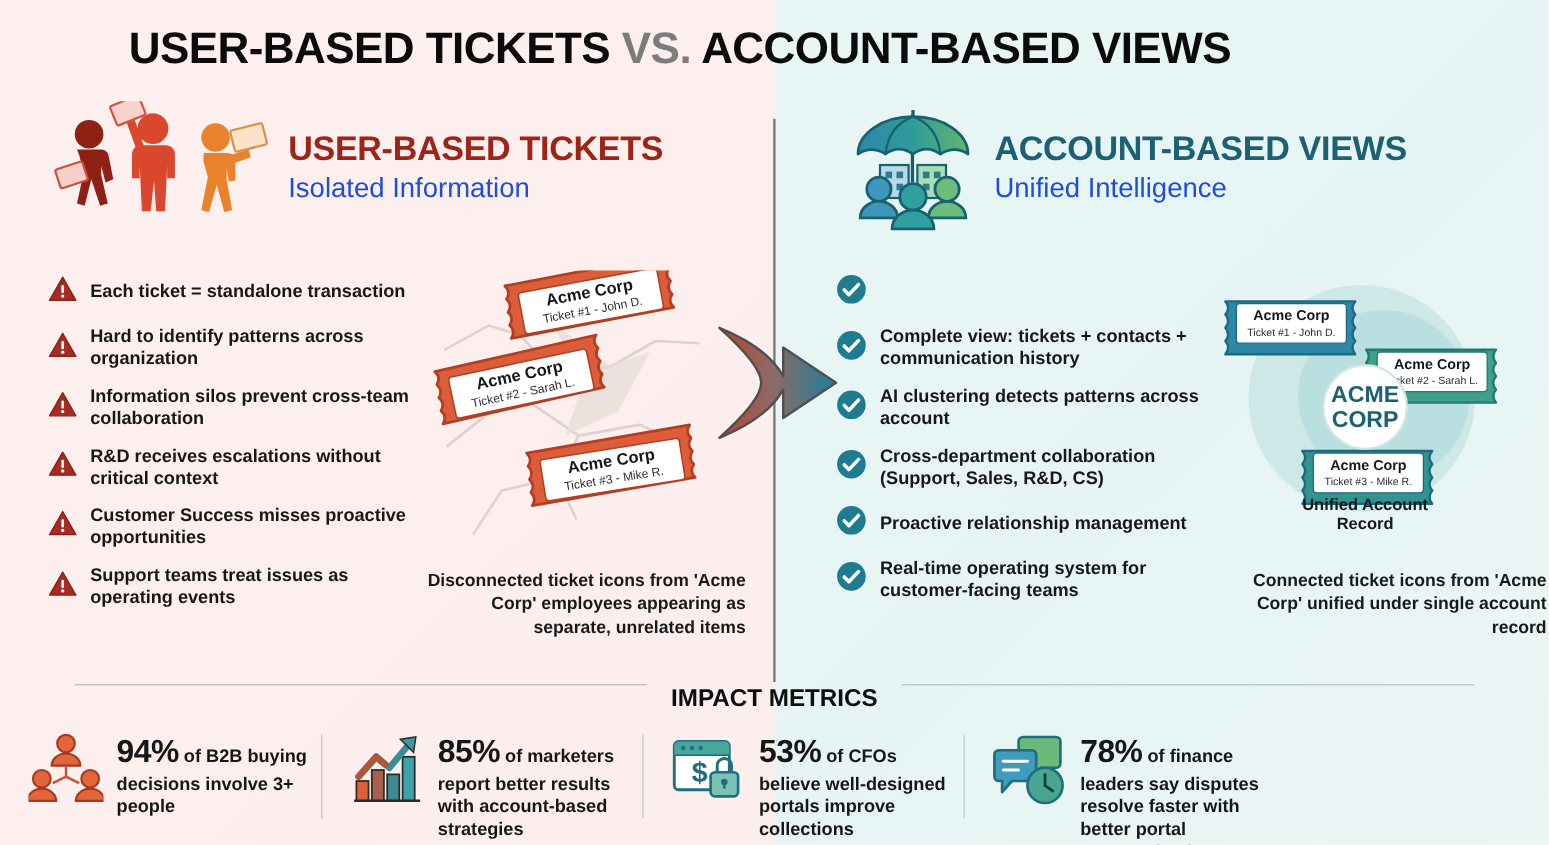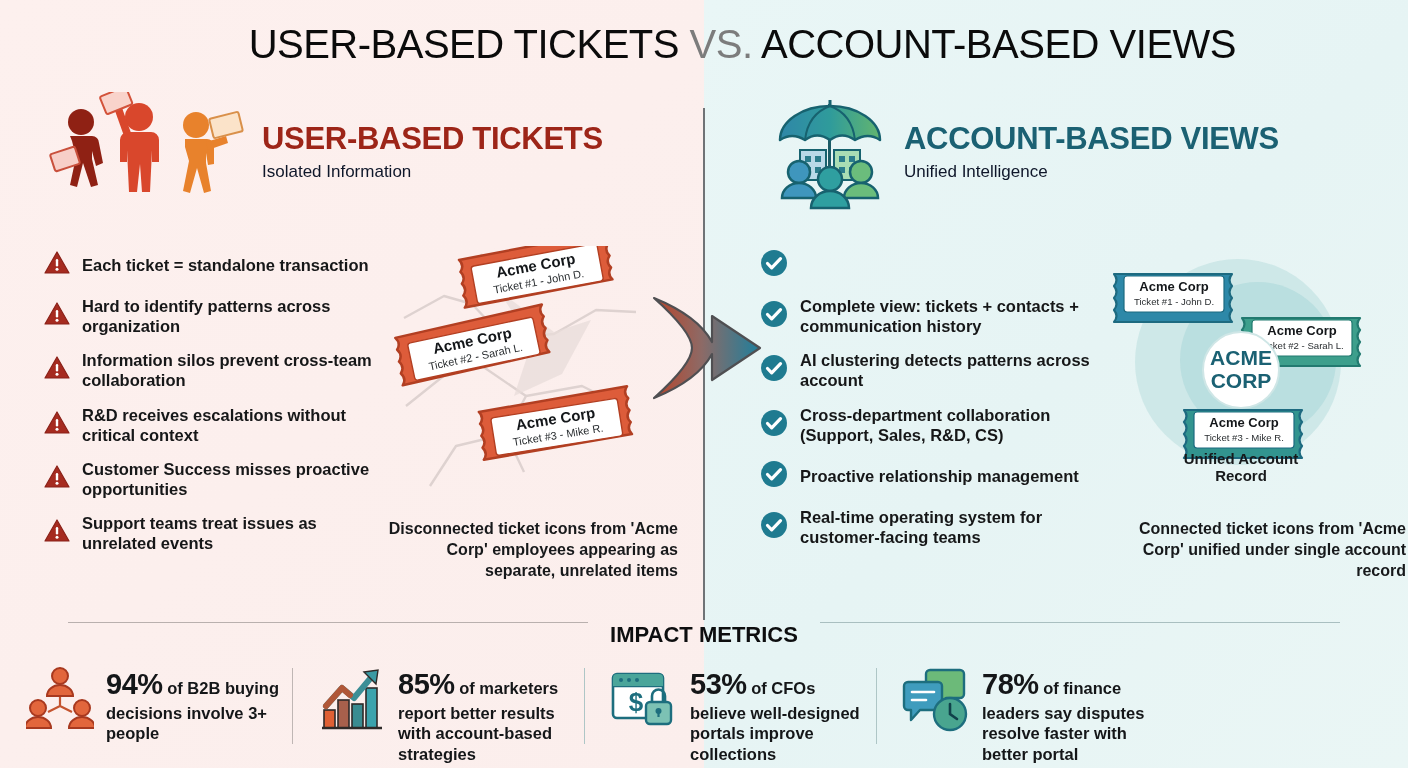--- a/index.html
+++ b/index.html
@@ -23,35 +23,35 @@
     background: linear-gradient(135deg,#e9f6f6 0%,#e6f4f4 50%,#eaf6f5 100%);
   }
   .vdivider {
     position: absolute; left: 703px; top: 108px; width: 2px; height: 512px;
     background: #6f7376;
   }
 
   
   .title {
     position: absolute; top: 22px; left: 0; width: 1236px;
-    text-align: right;
-    font-size: 40px; font-weight: 400; letter-spacing: -0.5px;
+    text-align: center;
+    font-size: 40px; font-weight: 700; letter-spacing: -0.5px;
     color: #0b0b0b;
     white-space: nowrap;
   }
   .title .vs { color: #7c7c7c; }
 
   
   .col-head { position: absolute; display: flex; align-items: center; gap: 16px; }
   .col-head.left  { left: 46px;  top: 92px; }
   .col-head.right { left: 772px; top: 92px; }
   .head-text .h1 {
     font-size: 31px; font-weight: 800; letter-spacing: -0.3px; line-height: 1.1;
   }
-  .head-text .h2 { font-size: 17px; font-weight: 400; color: #0f172a; margin-top: 5px; }
+  .head-text .h2 { font-size: 25px; font-weight: 400; color: #1d4ed8; margin-top: 5px; }
   .left  .head-text .h1 { color: #9d2518; }
   .right .head-text .h1 { color: #1b6173; }
 
   
   .bullets { position: absolute; width: 330px; }
   .bullets.left  { left: 44px;  top: 248px; }
   .bullets.right { left: 760px; top: 248px; }
   .bullets.right { width: 340px; }
   .bullet {
     display: flex; align-items: center; gap: 12px;
@@ -235,21 +235,21 @@
       <span class="btxt">Customer Success misses proactive opportunities</span>
     </div>
     <div class="bullet">
       <span class="ico">
         <svg width="26" height="24" viewBox="0 0 26 24">
             <path d="M13 1 L25 22 H1 Z" fill="#a62b20" stroke="#8a2118" stroke-width="1.2" stroke-linejoin="round"></path>
             <rect x="11.8" y="8" width="2.4" height="7.5" rx="1.2" fill="#fff"></rect>
             <circle cx="13" cy="18.2" r="1.5" fill="#fff"></circle>
           </svg>
       </span>
-      <span class="btxt">Support teams treat issues as unrelated events</span>
+      <span class="btxt">Support teams treat issues as operating events</span>
     </div>
   </div>
 
   <div class="bullets right">
     <div class="bullet">
       <span class="ico">
         <svg width="28" height="28" viewBox="0 0 28 28">
             <circle cx="14" cy="14" r="13" fill="#1f7b90"></circle>
             <path d="M7.5 14.5 l4.2 4.4 L20.5 9.6" fill="none" stroke="#fff" stroke-width="3.2" stroke-linecap="round" stroke-linejoin="round"></path>
           </svg>

